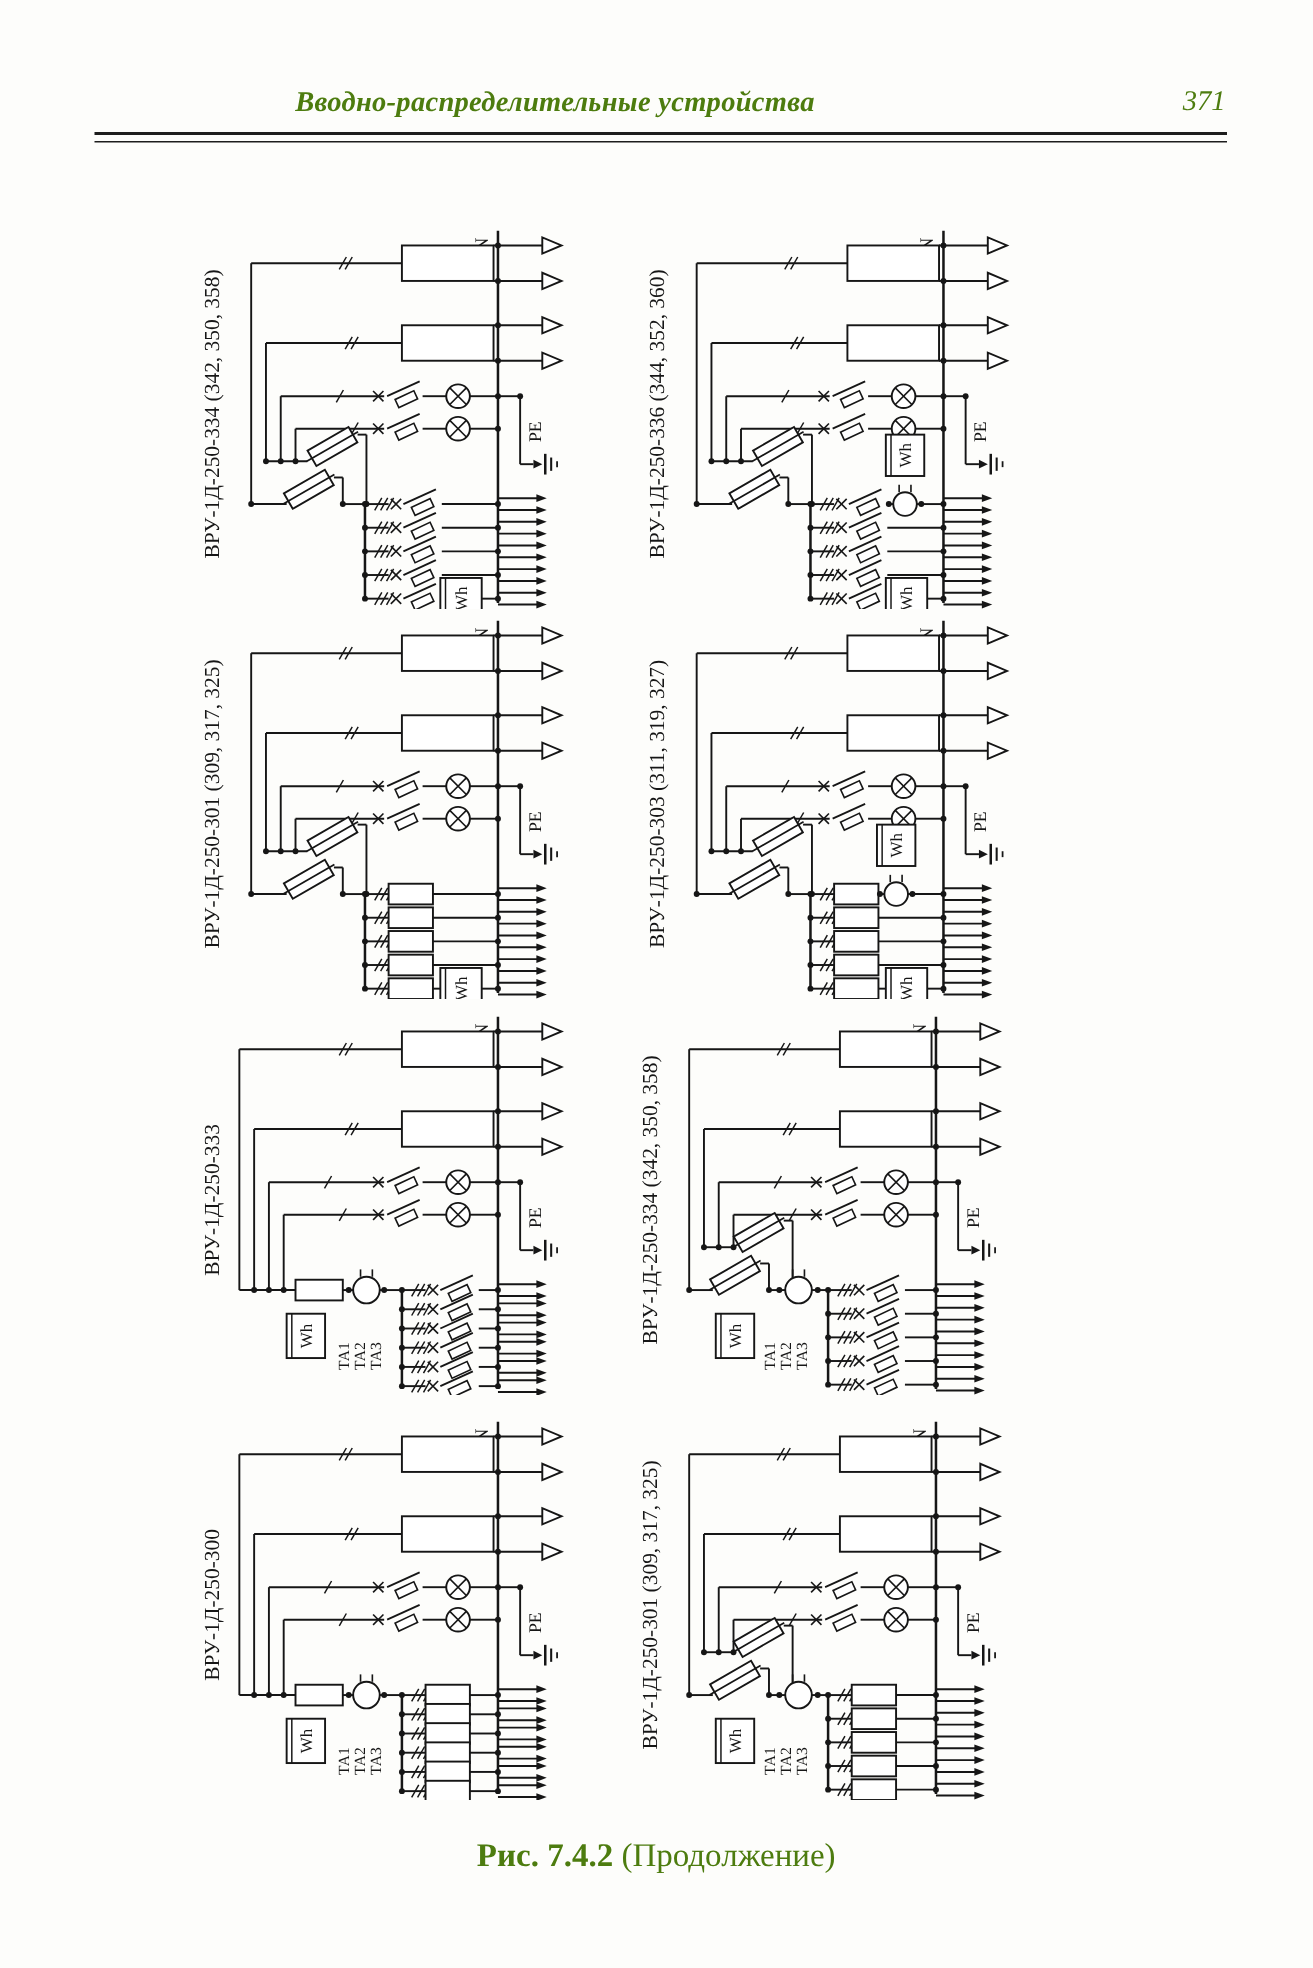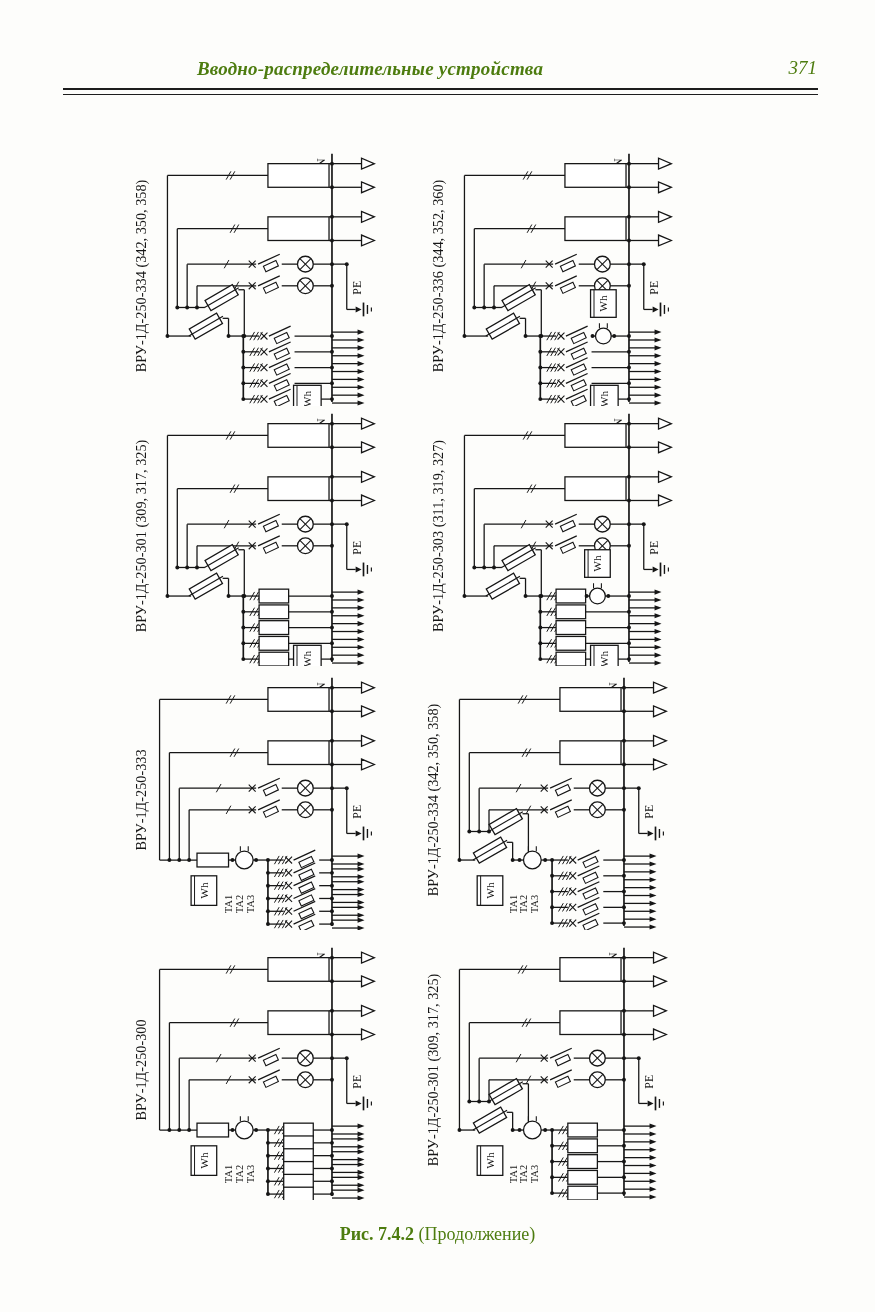--- a/index.html
+++ b/index.html
@@ -3,21 +3,21 @@
 <meta charset="utf-8">
 <style>
   html,body{margin:0;padding:0;background:#e8e6e2;}
   .sheet{position:relative;width:875px;height:1312px;background:#fdfdfb;overflow:hidden;
          font-family:"Liberation Serif",serif;color:#4d7c0f;}
   .hdr-title{position:absolute;top:58px;left:0;width:740px;text-align:center;
              font-size:19px;font-style:italic;font-weight:bold;letter-spacing:.2px;}
   .hdr-page{position:absolute;top:57px;right:58px;font-size:19px;font-style:italic;font-weight:normal;}
   .hdr-rule{position:absolute;top:88px;left:63px;width:755px;height:4px;
             border-top:2.5px solid #1d1d1d;border-bottom:1.6px solid #1d1d1d;}
-  .caption{position:absolute;top:1224px;left:0;width:875px;text-align:center;font-size:18px;}
+  .caption{position:absolute;top:1224px;left:0;width:875px;text-align:center;font-size:22px;}
   .caption .fig{font-weight:bold;}
   .dgcell{position:absolute;width:272px;height:266px;}
   svg{display:block;}
   text{stroke:none;fill:#161616;}
 </style>
 </head>
 <body>
 
 <div class="sheet">
   <div class="hdr-title">Вводно-распределительные устройства</div>

